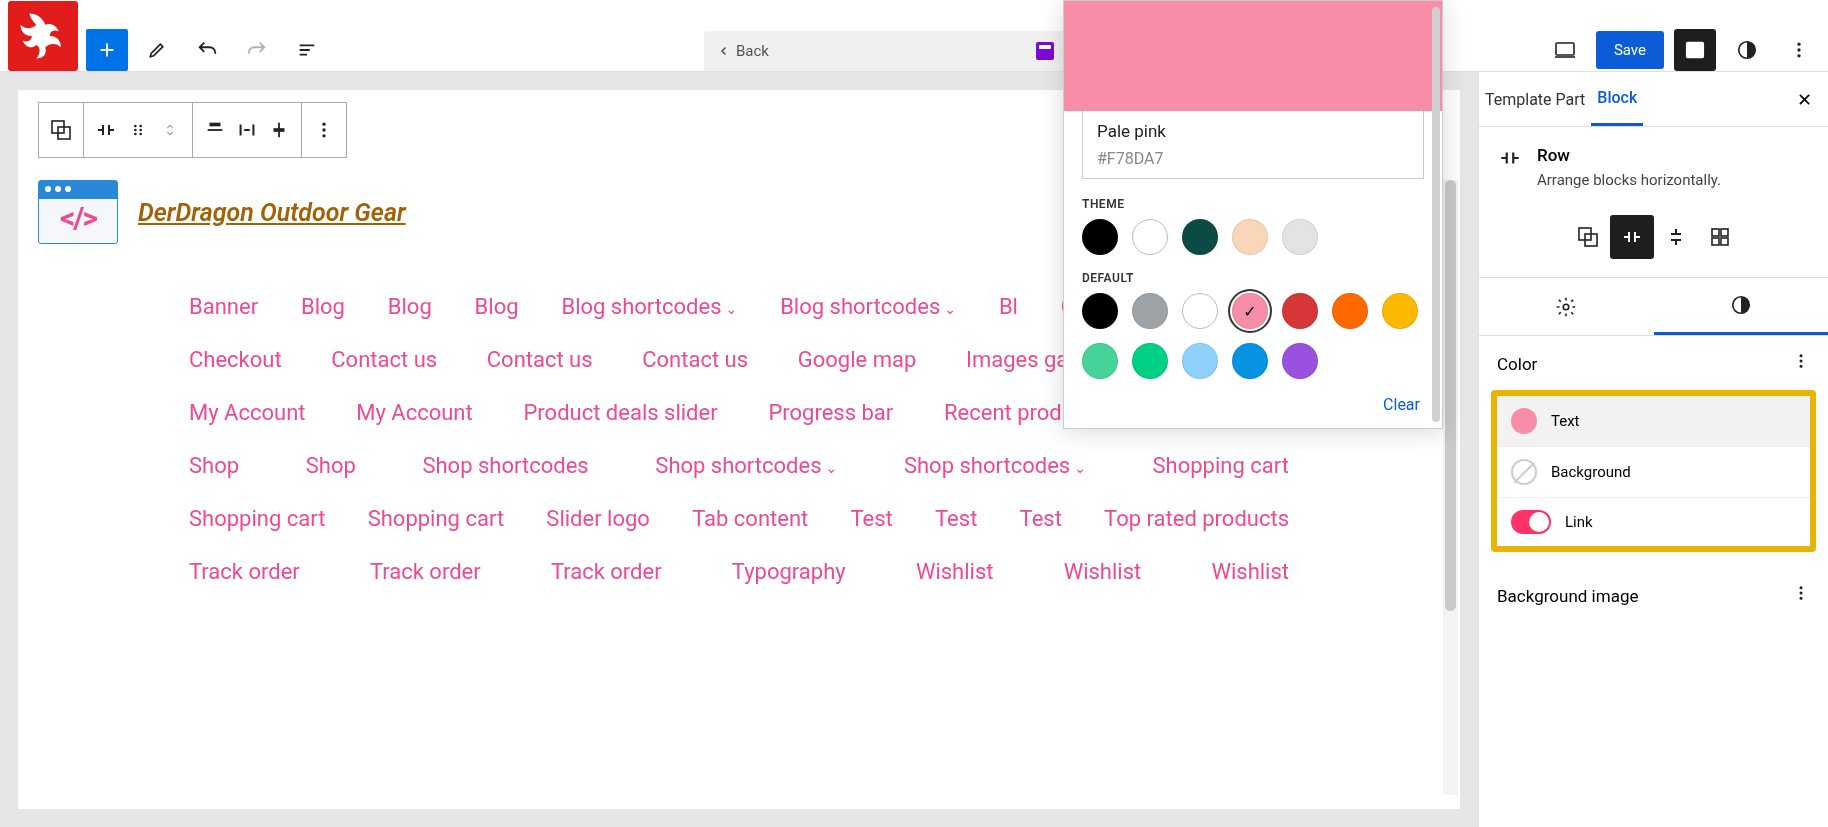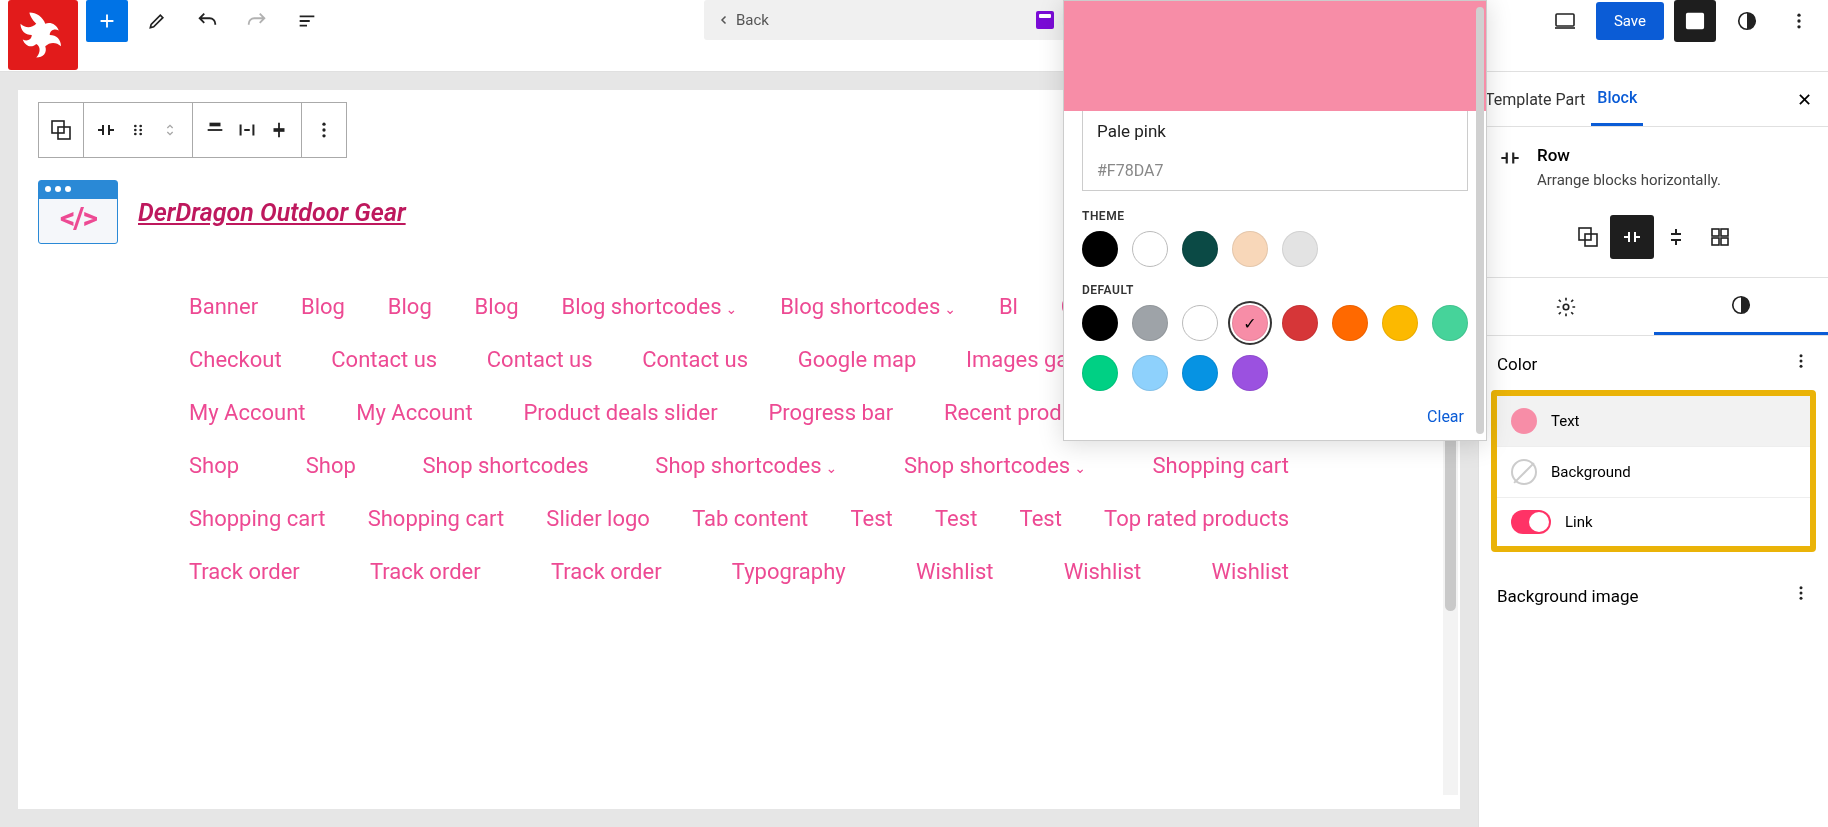--- a/index.html
+++ b/index.html
@@ -1,18 +1,18 @@
 <!DOCTYPE html>
 <html><head>
 <meta charset="utf-8">
 <style>
   * { box-sizing: border-box; margin: 0; padding: 0; font-family: -apple-system, BlinkMacSystemFont, "Segoe UI", Roboto, sans-serif; }
   body { background: #fff; width: 1828px; height: 827px; overflow: hidden; position: relative; }
 
-  .topbar { height: 72px; display: flex; align-items: flex-start; border-bottom: 1px solid #e0e0e0; padding: 0 8px; gap: 8px; position: relative; }
+  .topbar { height: 72px; display: flex; align-items: flex-end; border-bottom: 1px solid #e0e0e0; padding: 0 8px; gap: 8px; position: relative; }
   .logo-dragon { width: 70px; height: 70px; background: #e21b1b; display: flex; align-items: center; justify-content: center; border-radius: 3px; }
   .logo-dragon svg { width: 54px; height: 54px; fill: #fff; }
   .btn-square { width: 42px; height: 42px; display: flex; align-items: center; justify-content: center; background: none; border: none; cursor: pointer; border-radius: 2px; }
   .btn-primary { background: #0073e6; color: #fff; }
   .btn-primary svg { fill: #fff; }
   .topbar-center { position: absolute; left: 50%; transform: translateX(-50%); display: flex; align-items: center; background: #f0f0f0; border-radius: 3px; height: 40px; min-width: 420px; padding: 0 14px; gap: 12px; }
   .back-link { display: flex; align-items: center; gap: 6px; color: #555; font-size: 15px; cursor: pointer; }
   .header-label { display: flex; align-items: center; gap: 8px; color: #7a0bd6; font-size: 15px; margin-left: auto; }
   .header-label .hicon { width: 18px; height: 18px; background: #7a0bd6; border-radius: 2px; display: inline-block; position: relative; }
   .header-label .hicon::after { content: ""; position: absolute; left: 3px; right: 3px; top: 3px; height: 4px; background: #fff; border-radius: 1px; }
@@ -28,32 +28,32 @@
   .block-toolbar { position: absolute; top: 12px; left: 20px; display: flex; background: #fff; border: 1px solid #aaa; height: 56px; z-index: 5; }
   .block-toolbar .cell { border-right: 1px solid #aaa; display: flex; align-items: center; justify-content: center; padding: 0 10px; gap: 8px; }
   .block-toolbar .cell:last-child { border-right: none; }
   .tb-icon { width: 24px; height: 24px; display: flex; align-items: center; justify-content: center; }
 
   .site-area { padding: 90px 20px 20px 20px; }
   .site-logo-row { display: flex; align-items: center; gap: 20px; }
   .code-logo { width: 80px; height: 64px; border: 1px solid #2a89d6; border-radius: 3px; background: linear-gradient(#2a89d6 0 18px,#f5f7fa 18px 100%); display: flex; align-items: flex-end; justify-content: center; padding-bottom: 8px; position: relative; }
   .code-logo::before { content: ""; position: absolute; top: 5px; left: 6px; width: 6px; height: 6px; background: #fff; border-radius: 50%; box-shadow: 10px 0 #fff, 20px 0 #fff; }
   .code-logo span { color: #ed4a93; font-weight: bold; font-size: 30px; letter-spacing: -2px; }
-  .site-title { color: #be185d; font-style: italic; text-decoration: underline; font-size: 25px; font-weight: 600; }
+  .site-title { color: #a16207; font-style: italic; text-decoration: underline; font-size: 25px; font-weight: 600; }
 
   .nav-grid { margin-top: 50px; display: flex; flex-wrap: wrap; gap: 28px 34px; justify-content: space-between; max-width: 1100px; margin-left: auto; margin-right: auto; }
   .nav-grid a { color: #ed4a93; font-size: 22px; text-decoration: none; white-space: nowrap; }
   .nav-grid a .chev { font-size: 14px; margin-left: 4px; }
 
   
-  .color-popover { position: absolute; top: 0; left: 1063px; width: 424px; background: #fff; border: 1px solid #ccc; box-shadow: 0 3px 24px rgba(0,0,0,.15); z-index: 40; padding-bottom: 14px; }
+  .color-popover { position: absolute; top: 0; left: 1063px; width: 380px; background: #fff; border: 1px solid #ccc; box-shadow: 0 3px 24px rgba(0,0,0,.15); z-index: 40; padding-bottom: 14px; }
   .swatch-big { height: 110px; background: #f78da7; }
   .swatch-info { border: 1px solid #ccc; border-top: none; margin: 0 18px 18px; padding: 10px 14px; background: #fff; }
   .swatch-info .nm { font-size: 17px; color: #222; }
-  .swatch-info .hex { font-size: 16px; color: #888; margin-top: 20px; }
+  .swatch-info .hex { font-size: 16px; color: #888; margin-top: 8px; }
   .pal-label { font-size: 12px; letter-spacing: .5px; color: #333; font-weight: 600; margin: 6px 18px; }
   .pal-row { display: flex; gap: 14px; margin: 8px 18px 16px; flex-wrap: wrap; }
   .pal { width: 36px; height: 36px; border-radius: 50%; cursor: pointer; border: 1px solid rgba(0,0,0,.08); position: relative; }
   .pal.selected { box-shadow: 0 0 0 2px #fff, 0 0 0 4px #333; }
   .pal.selected::after { content: "✓"; position: absolute; inset: 0; display: flex; align-items: center; justify-content: center; color: #000; font-size: 16px; }
   .pal.hollow { background: #fff; border: 1px solid #bbb; }
   .clear-link { color: #0b5cd6; font-size: 16px; text-align: right; display: block; margin: 4px 22px 0; cursor: pointer; }
   .popover-scroll { position: absolute; right: 2px; top: 6px; bottom: 6px; width: 8px; background: #d0d0d0; border-radius: 4px; }
 
   

